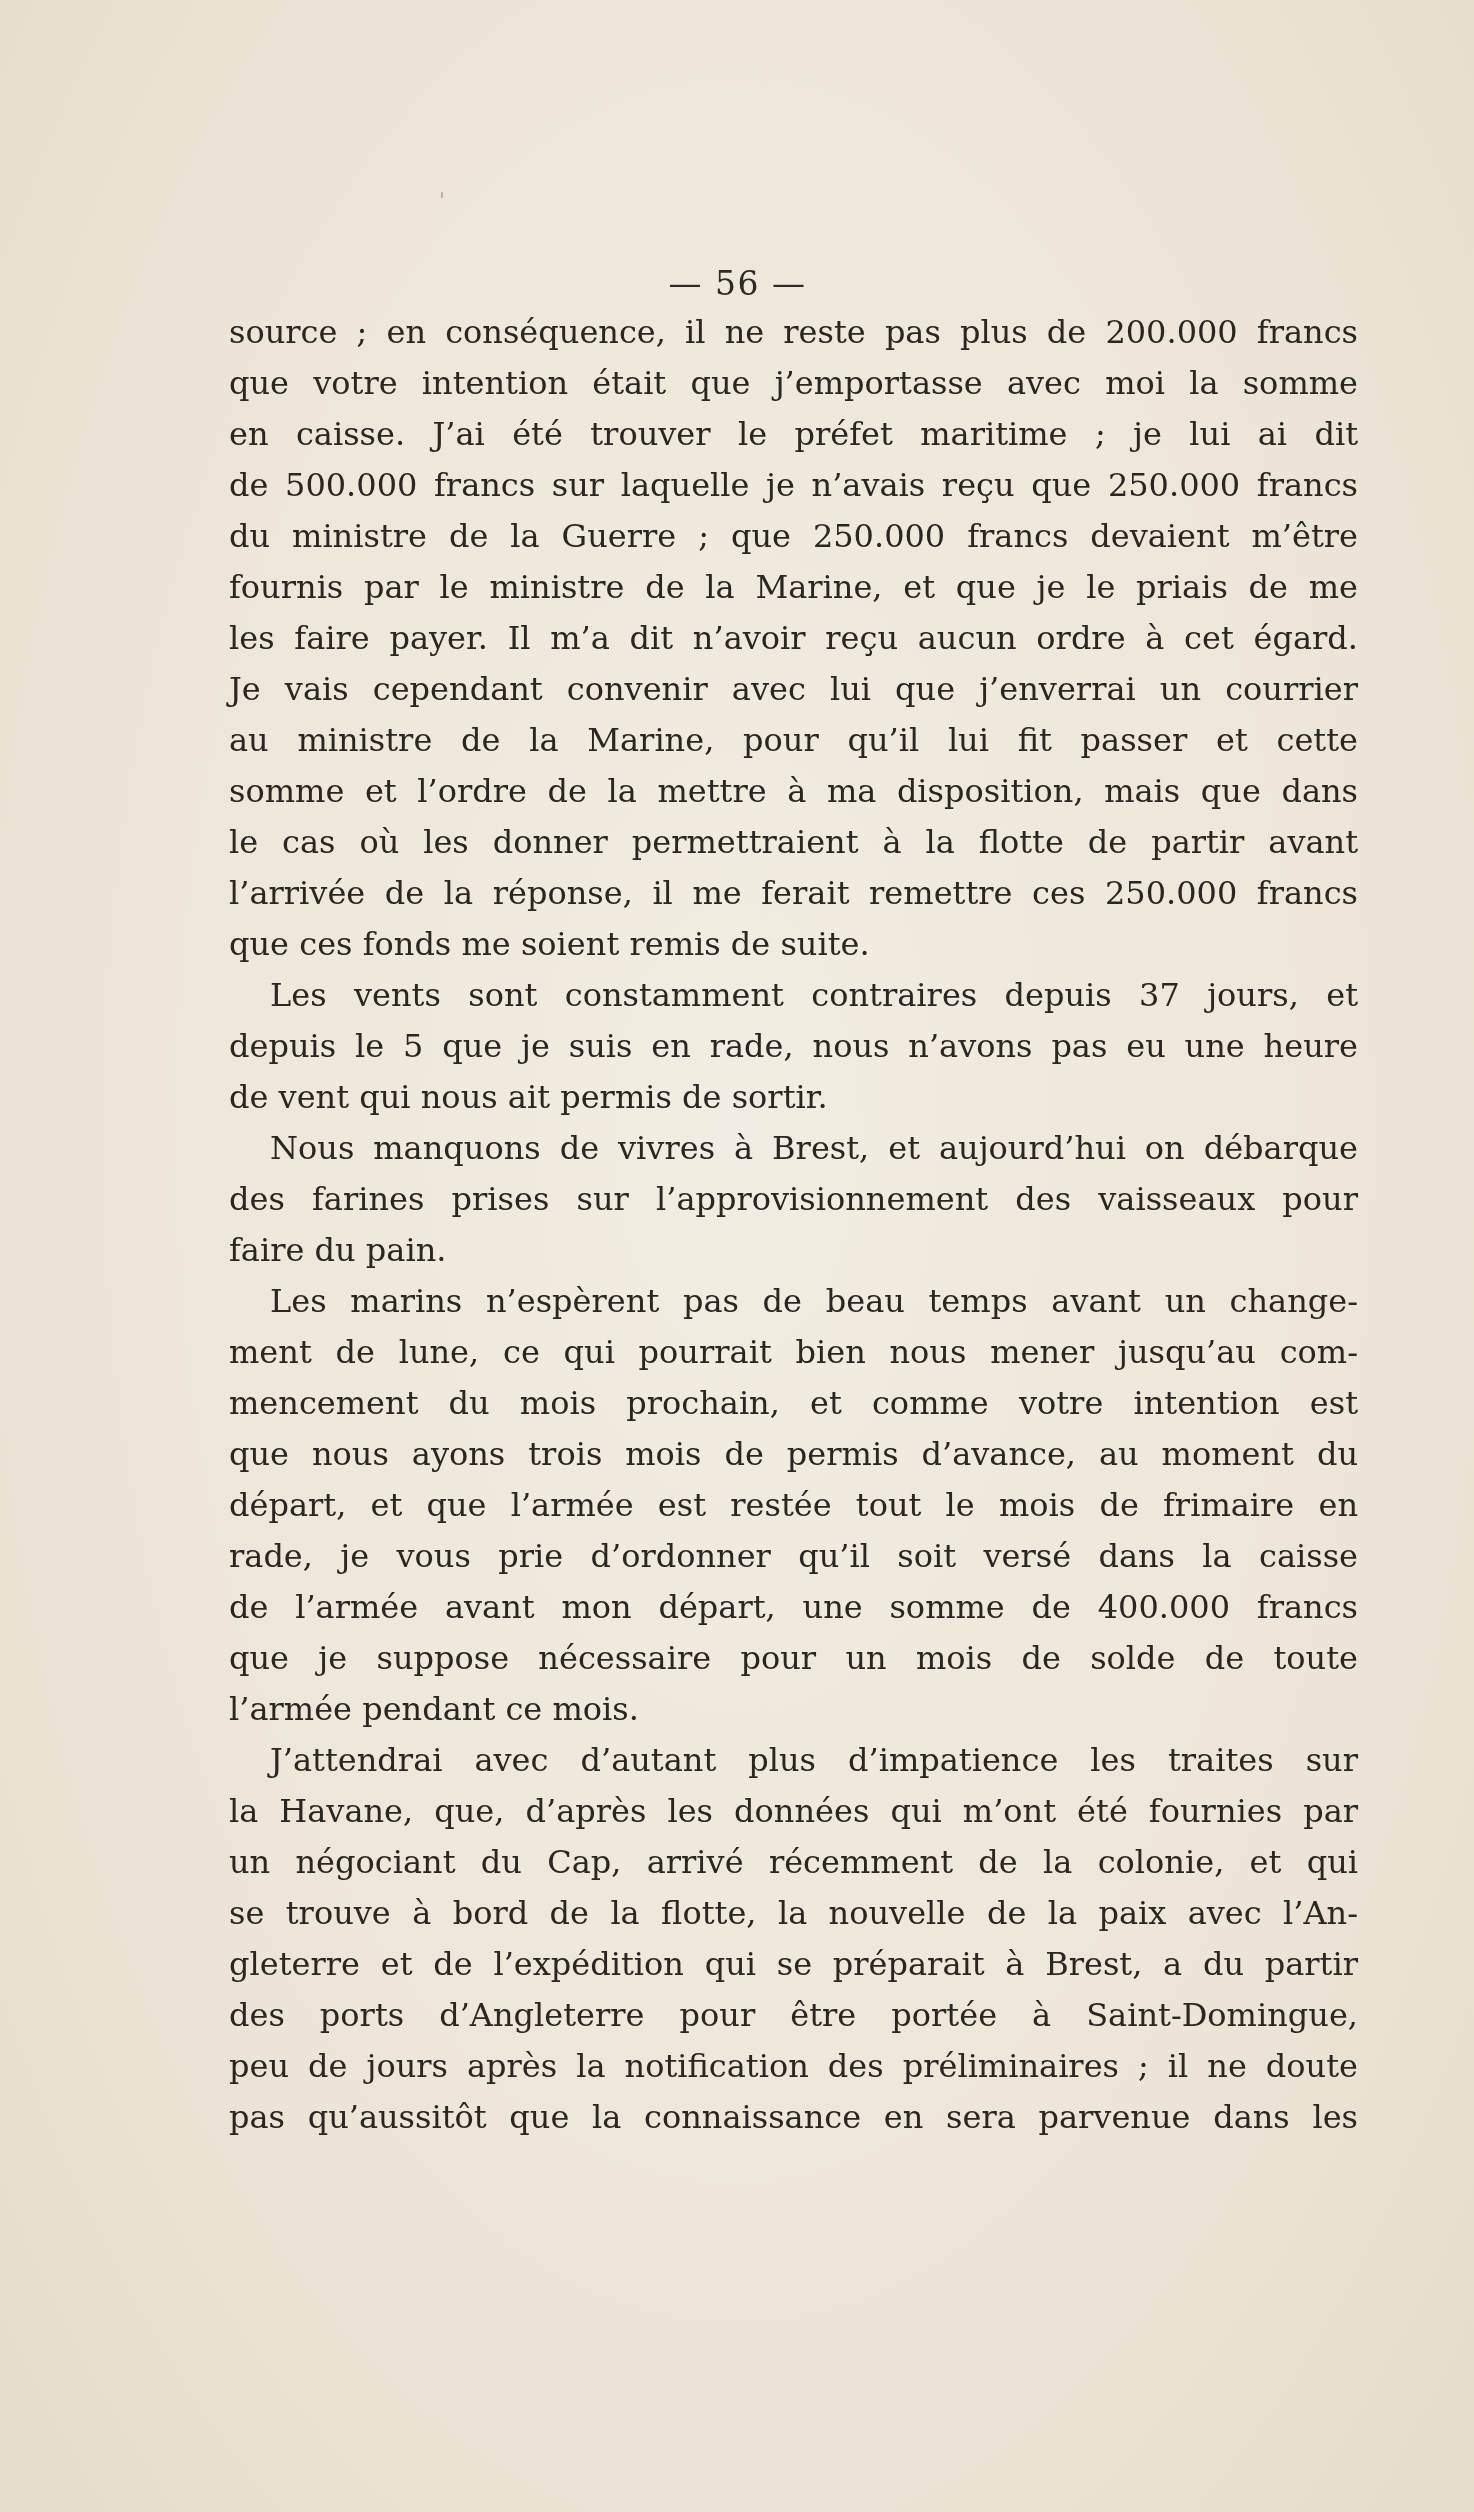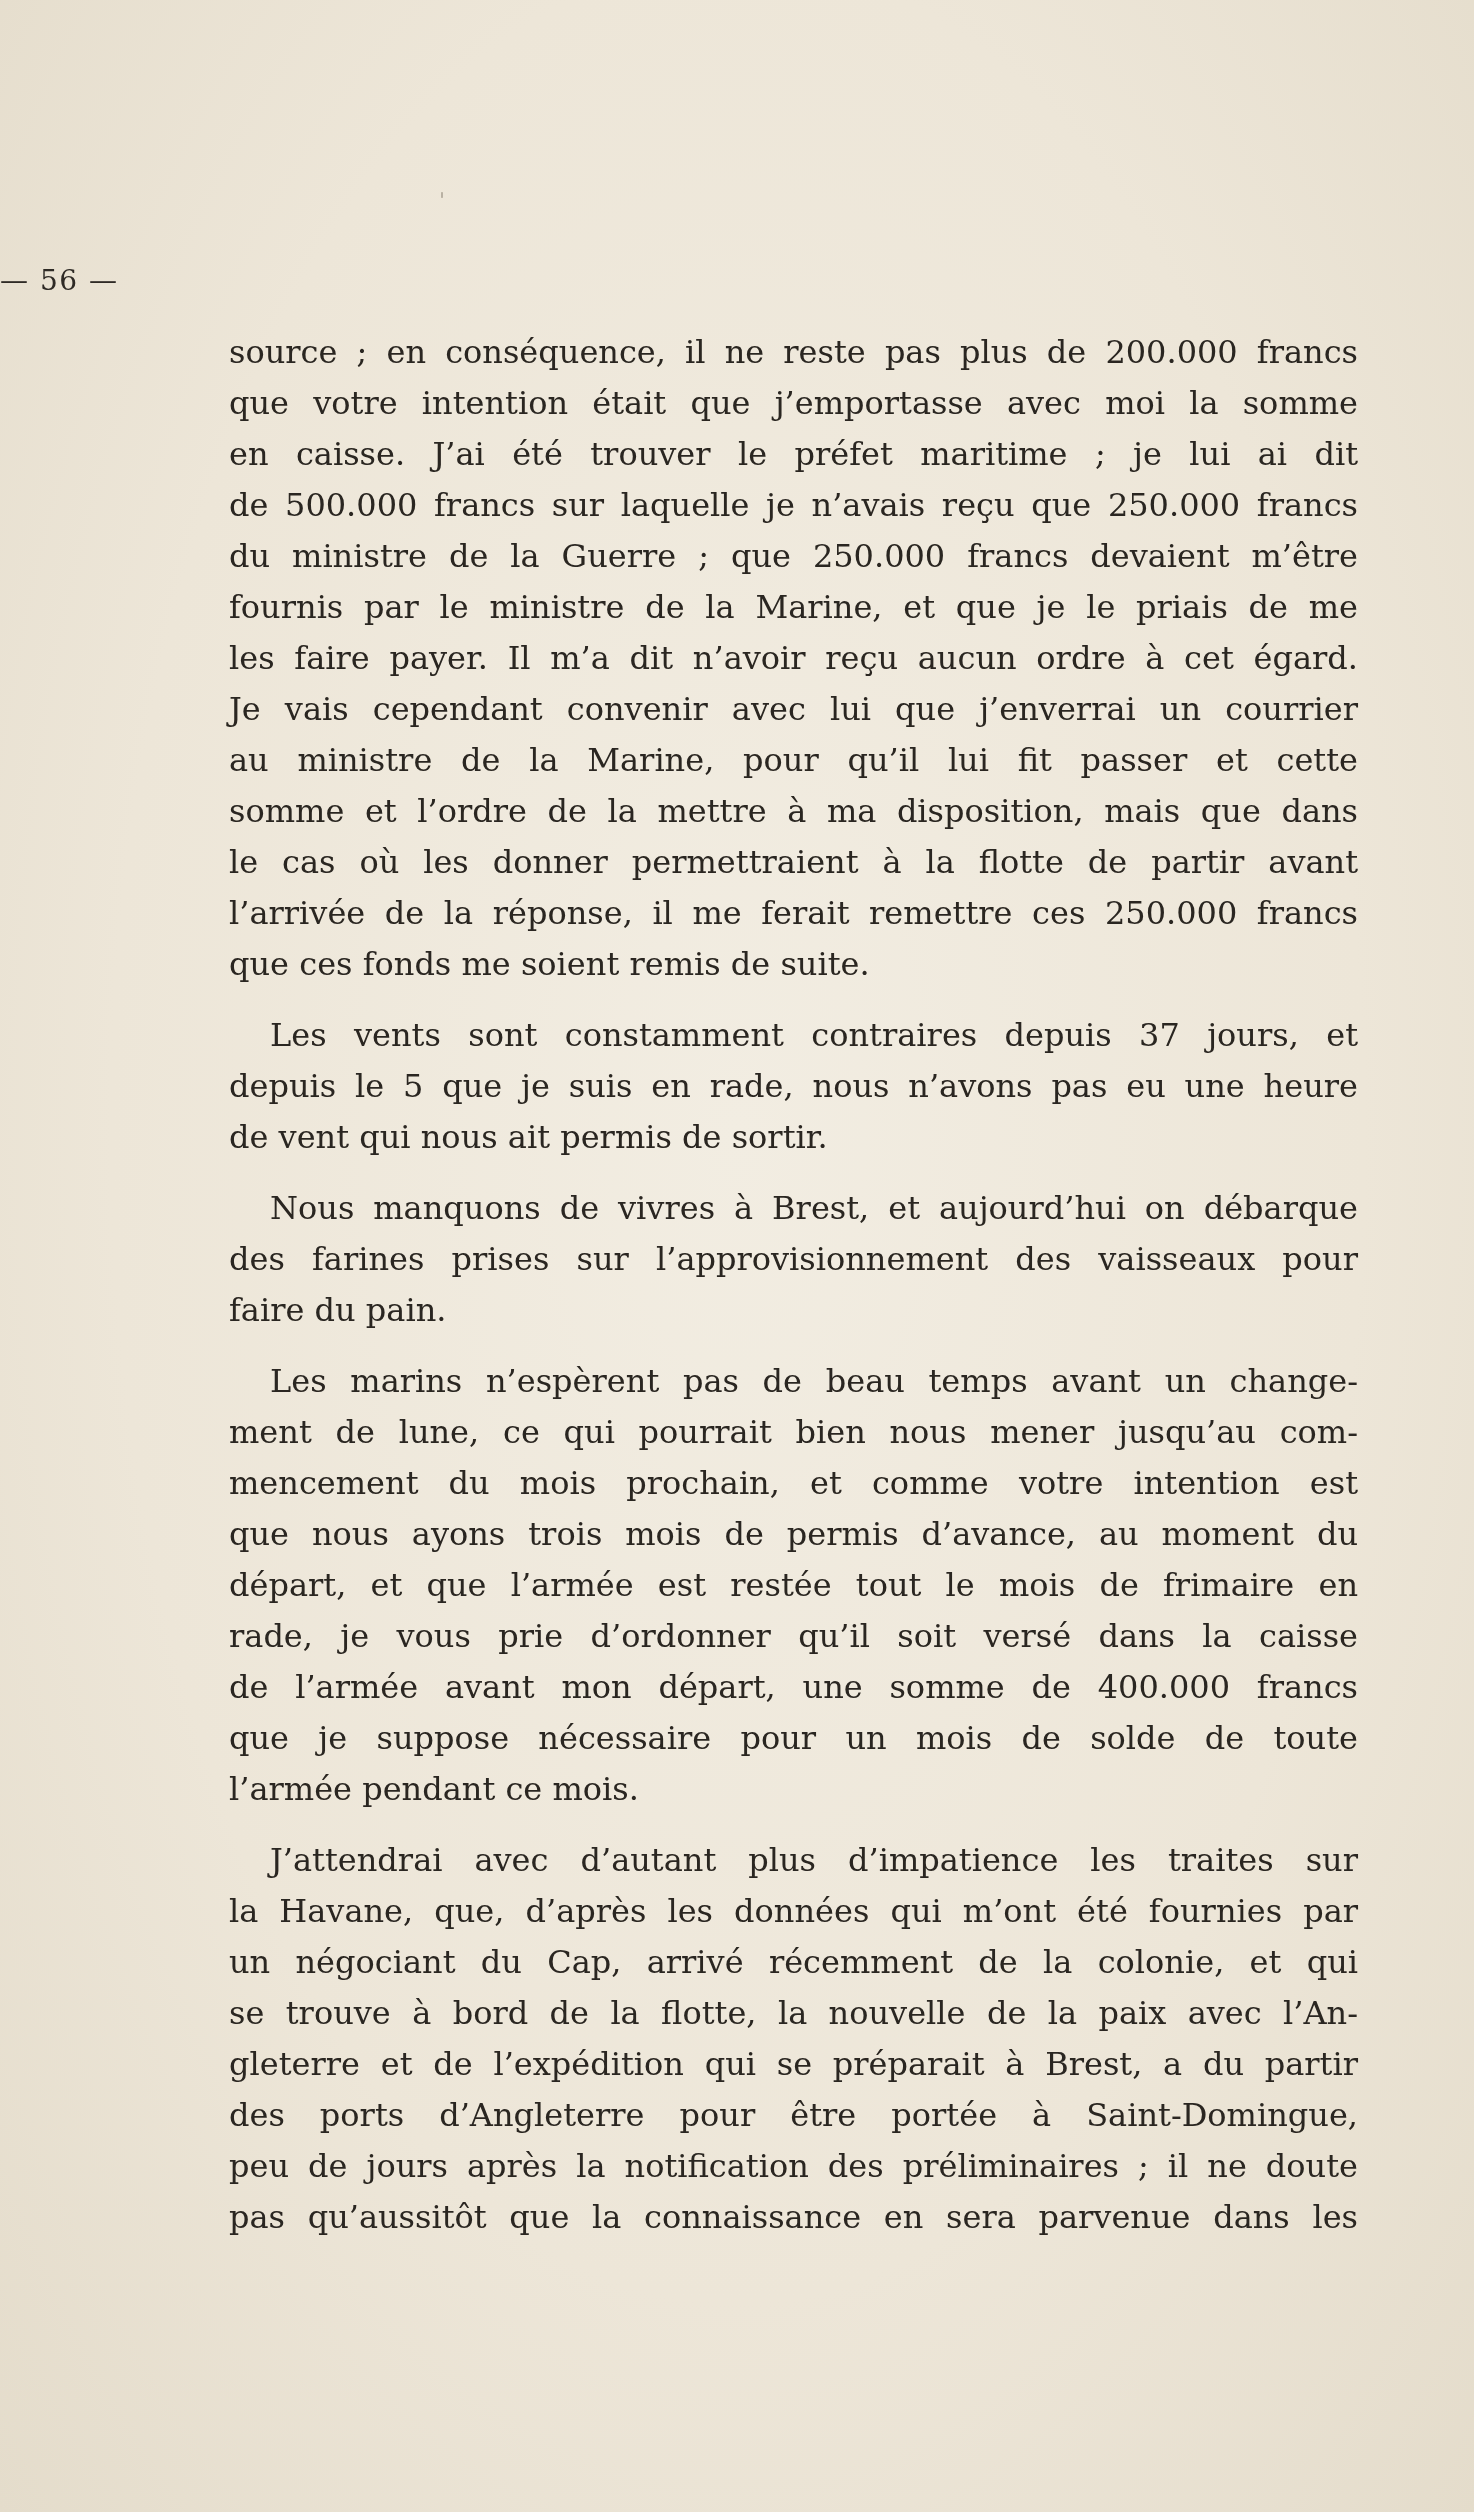--- a/index.html
+++ b/index.html
@@ -28,22 +28,23 @@
     width: 2.2px;
     height: 5.9px;
     background: #b9b1a3;
     border-radius: 0.7px;
   }
   .folio {
     position: absolute;
     left: 0;
     width: 1475px;
     top: 264px;
+    text-align: center;
     font-family: "DejaVu Serif", serif;
-    font-size: 28px;
+    font-size: 33px;
     color: #2e2a25;
     letter-spacing: 1.5px;
   }
   .text-block {
     position: absolute;
     left: 229px;
     top: 307px;
     width: 1129px;
     font-family: "DejaVu Serif", serif;
     font-size: 32px;
@@ -60,21 +61,20 @@
     overflow: visible;
   }
   .line.last {
     text-align-last: left;
   }
   .line.indent {
     padding-left: 41px;
   }
   .para {
     display: block;
-    margin-top: 20px;
   }
 </style>
 </head>
 <body>
 
 <div class="page">
   <div class="speck"></div>
 
   <div class="folio">— 56 —</div>
 

